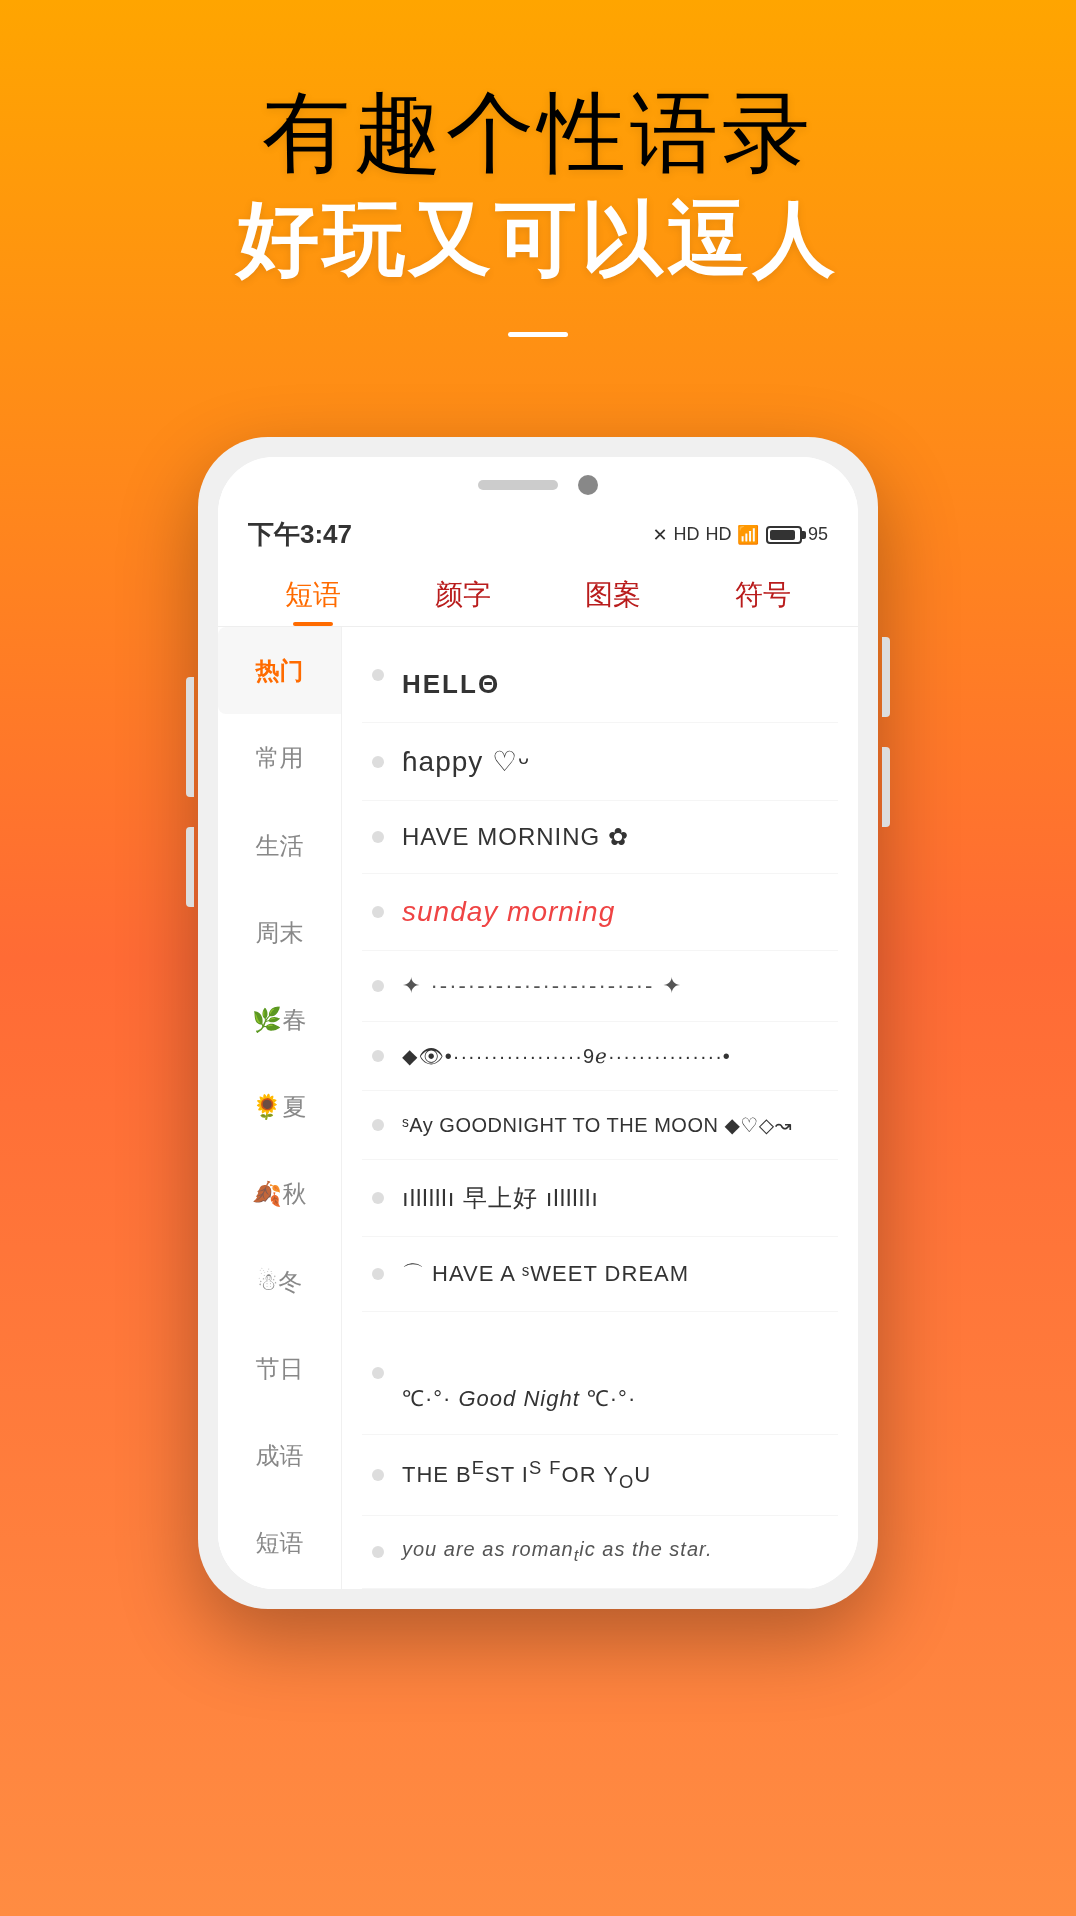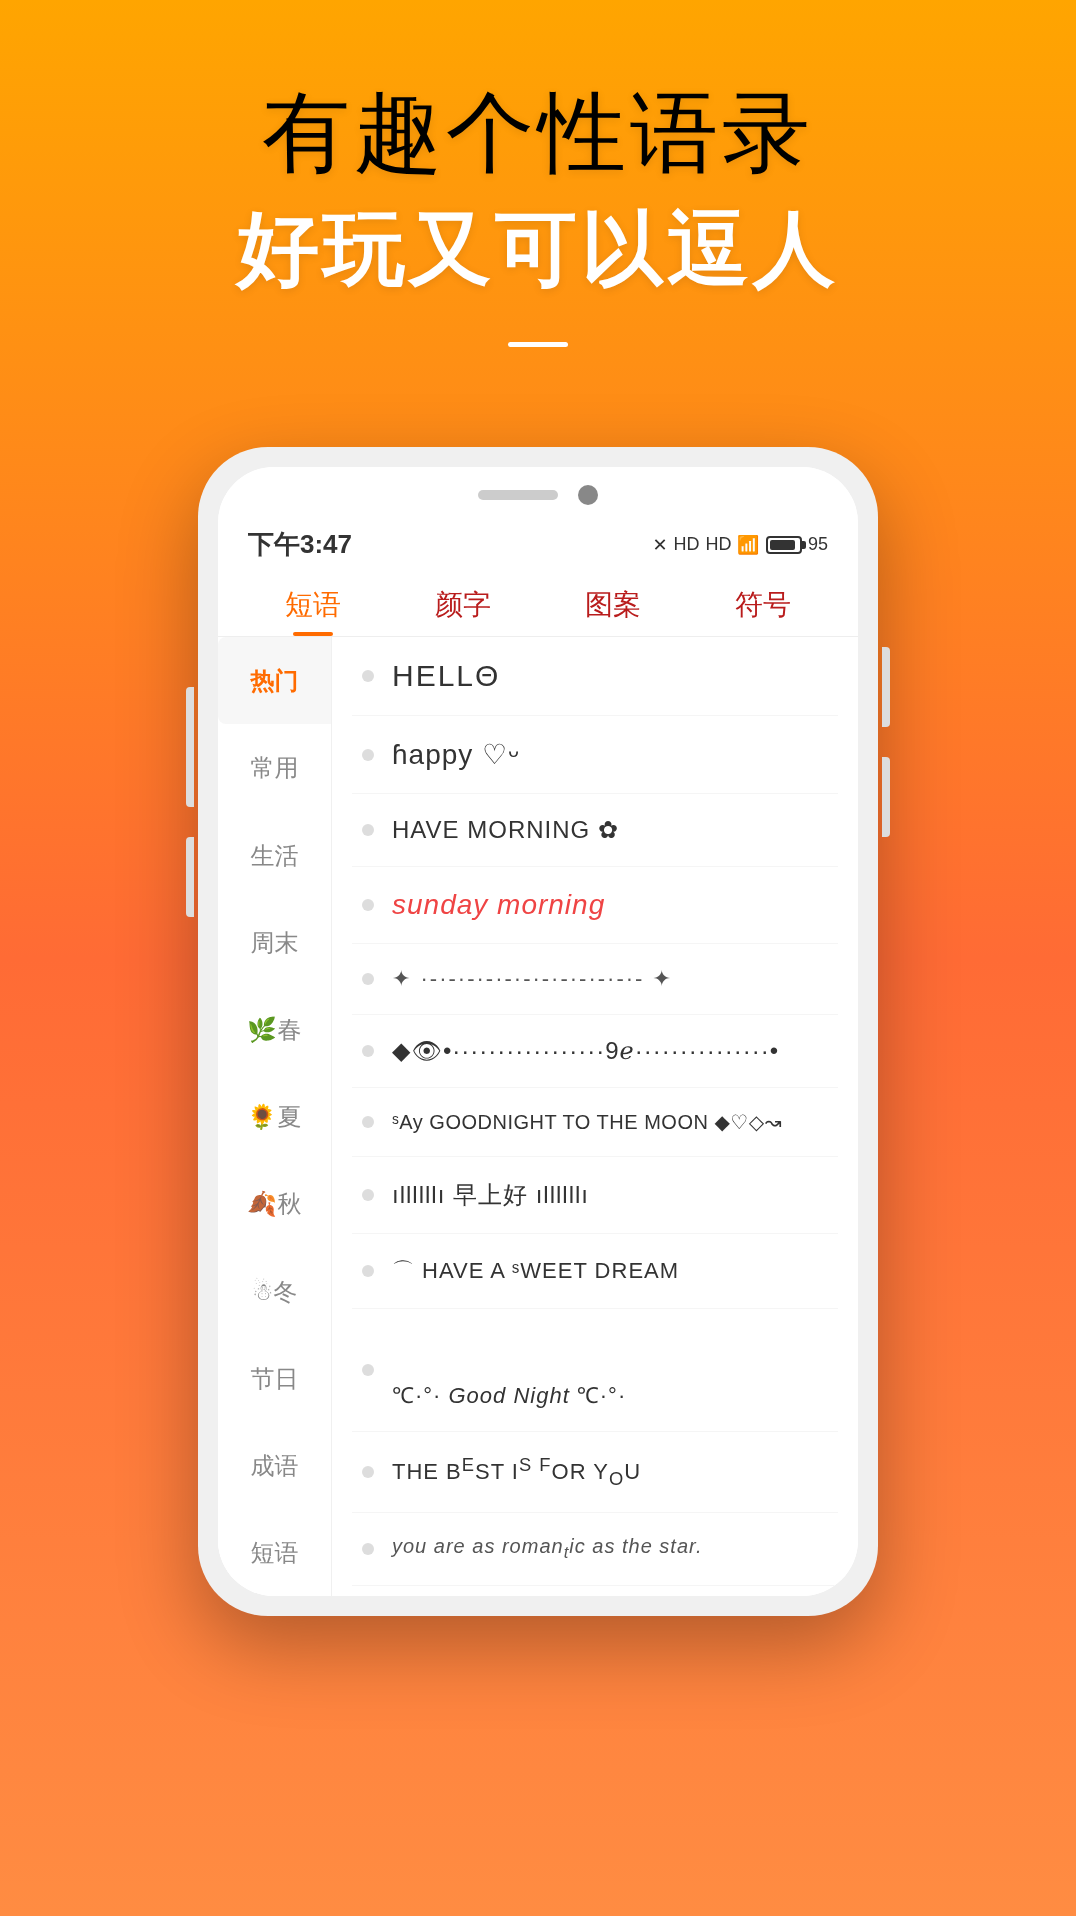--- a/index.html
+++ b/index.html
@@ -24,21 +24,21 @@
       line-height: 1.2;
       text-shadow: 0 2px 8px rgba(0,0,0,0.1);
     }
 
     .headline2 {
       font-size: 82px;
       font-weight: 700;
       color: white;
       letter-spacing: 4px;
       line-height: 1.3;
-      margin-top: 10px;
+      margin-top: 0;
       text-shadow: 0 2px 8px rgba(0,0,0,0.1);
     }
 
     .divider-line {
       width: 60px;
       height: 5px;
       background: white;
       margin: 40px auto 0;
       border-radius: 3px;
     }
@@ -171,21 +171,21 @@
       background: #FF6B00;
       border-radius: 2px;
     }
 
     .content-area {
       display: flex;
       background: white;
     }
 
     .sidebar {
-      width: 114px;
+      width: 124px;
       background: white;
       border-right: 1px solid #f0f0f0;
     }
 
     .sidebar-item {
       padding: 28px 0;
       text-align: center;
       font-size: 24px;
       color: #888;
       cursor: pointer;
@@ -221,23 +221,24 @@
       flex-shrink: 0;
     }
 
     .item-text {
       font-size: 26px;
       color: #333;
       letter-spacing: 1px;
     }
 
     .item-text.hello {
-      font-size: 30px;
+      font-size: 26px;
       letter-spacing: 2px;
-      font-weight: 400;
+      font-weight: 700;
+      margin-top: 20px;
     }
 
     .item-text.happy {
       font-size: 28px;
       font-style: normal;
     }
 
     .item-text.good-morning {
       font-size: 24px;
       letter-spacing: 1px;
@@ -249,21 +250,21 @@
       color: #ef4444;
     }
 
     .item-text.dots-pattern {
       font-size: 22px;
       letter-spacing: 2px;
       color: #555;
     }
 
     .item-text.eye-pattern {
-      font-size: 24px;
+      font-size: 20px;
       color: #333;
     }
 
     .item-text.goodnight {
       font-size: 20px;
       letter-spacing: 0.5px;
       color: #333;
     }
 
     .item-text.wave {

